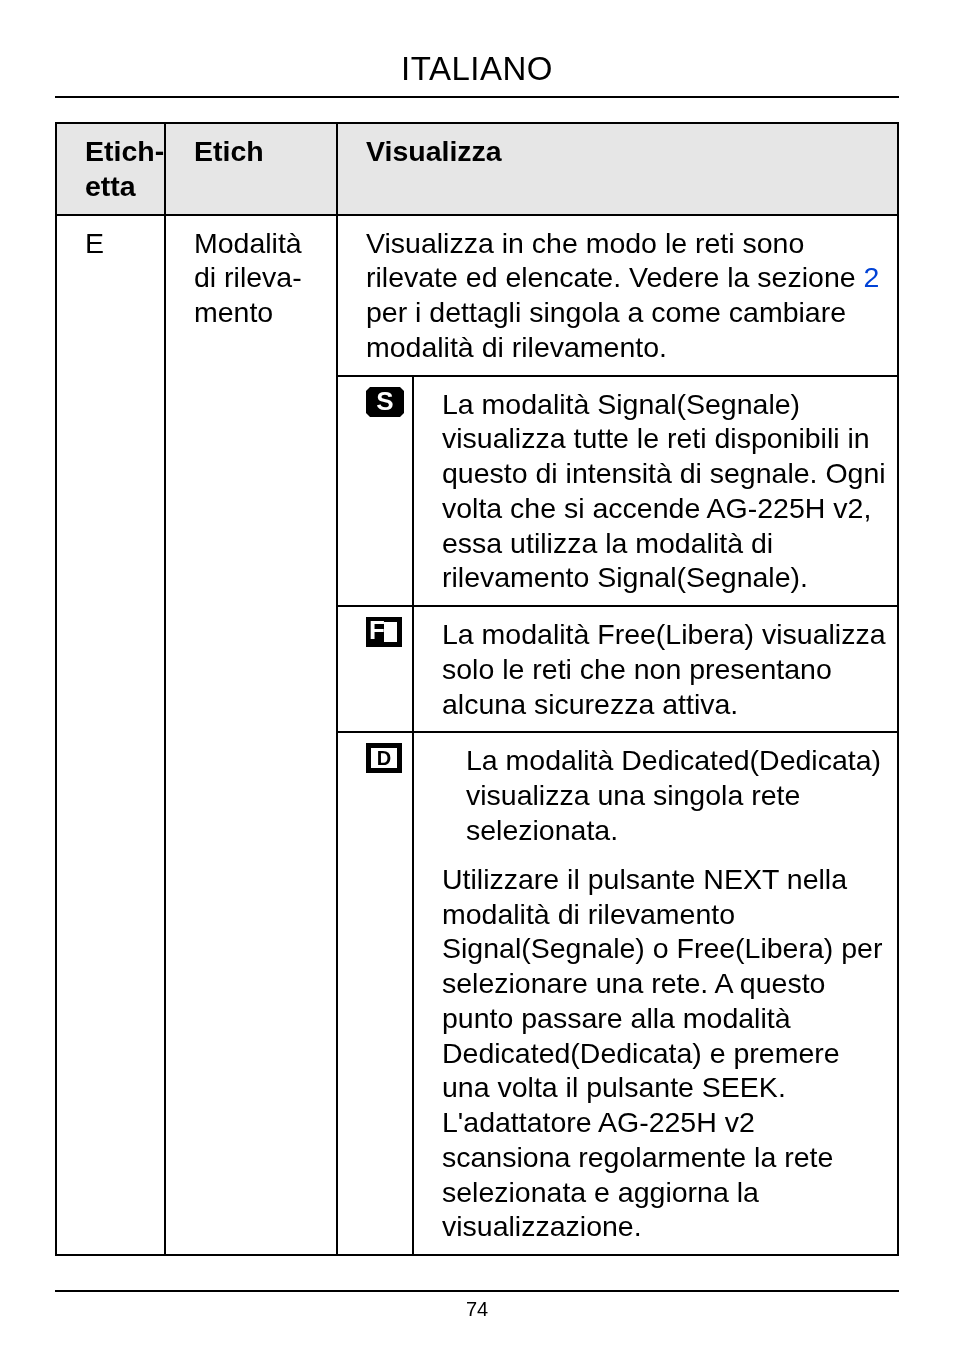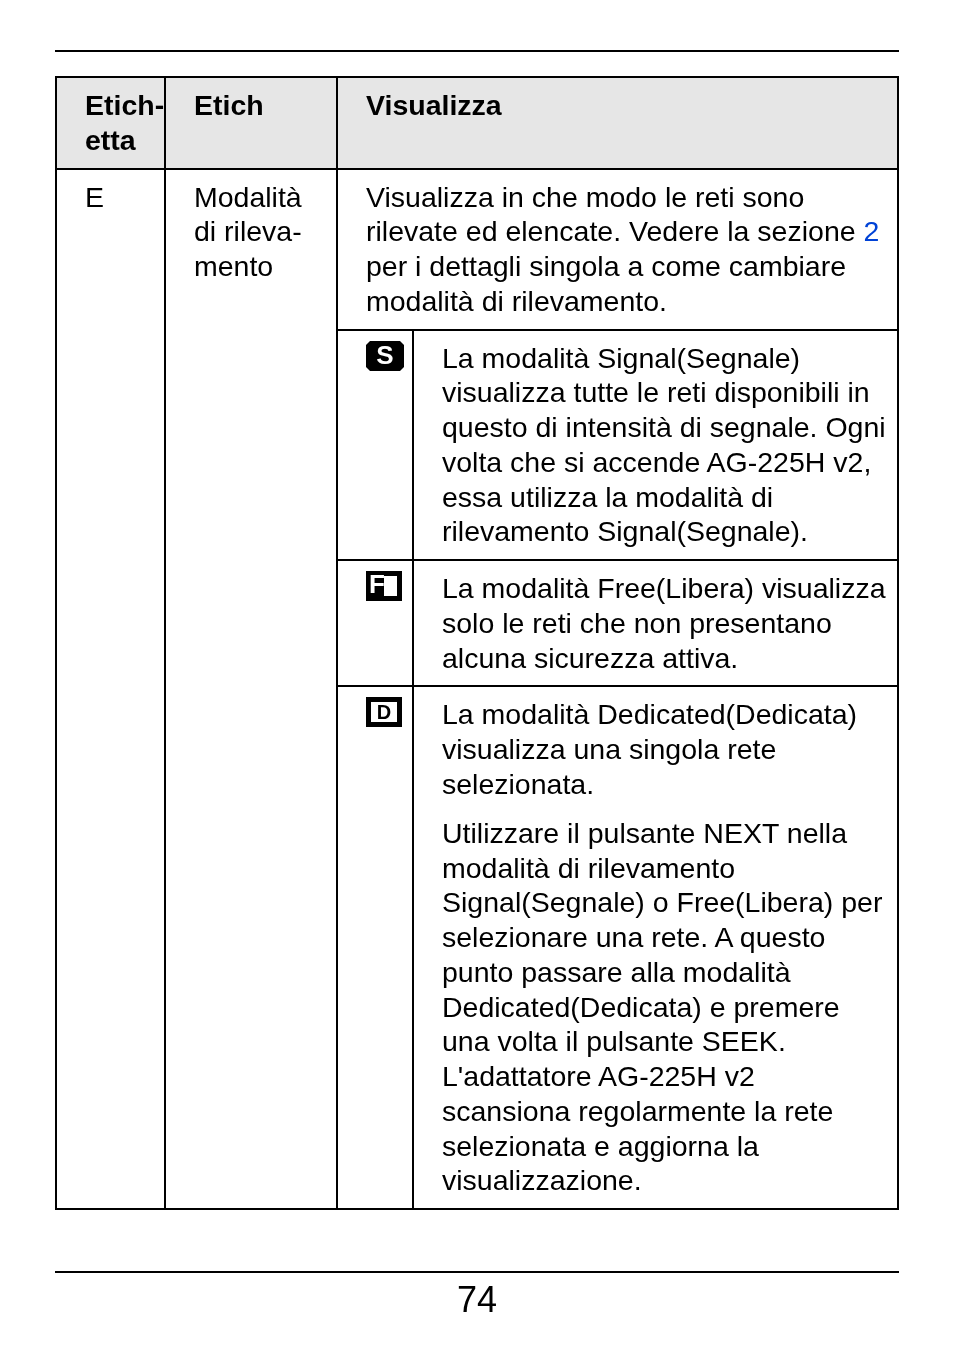--- a/index.html
+++ b/index.html
@@ -64,27 +64,28 @@
     width: 954px;
     bottom: 40px;
     text-align: center;
   }
   .footer-rule {
     border: none;
     border-top: 2.5px solid #000;
     margin: 0 55px 6px 55px;
   }
   .page-num {
-    font-size: 36px;
+    font-size: 20px;
   }
 </style>
 </head>
 <body>
 
 <div class="page">
+  <div class="header-title">ITALIANO</div>
   <hr class="header-rule">
 
   <table class="main">
     <colgroup>
       <col class="col-etich">
         <col class="col-nome">
         <col class="col-icon">
         <col class="col-desc">
     </colgroup>
     <tbody>
@@ -129,21 +130,21 @@
 
     <tr>
       <td class="icon-cell">
         <svg class="icon" width="36" height="30" viewBox="0 0 36 30">
           <rect x="0" y="0" width="36" height="30" fill="#000"></rect>
           <rect x="5" y="5" width="26" height="20" fill="#fff"></rect>
           <text x="18" y="22" text-anchor="middle" font-family="Arial" font-weight="bold" font-size="20" fill="#000">D</text>
         </svg>
       </td>
       <td>
-        <div style="margin-bottom:14px;">
+        <div style="margin-bottom:14px;margin-left:24px;">
           <span>La modalità </span><span class="bold">Dedicated(Dedicata)</span><span> visualizza una singola rete selezionata.</span>
         </div>
         <div>
           <span>Utilizzare il pulsante </span><span class="bold">NEXT</span><span> nella modalità di rilevamento </span><span class="bold">Signal(Segnale)</span><span> o </span><span class="bold">Free(Libera)</span><span> per selezionare una rete. A questo punto passare alla modalità </span><span class="bold">Dedicated(Dedicata)</span><span> e premere una volta il pulsante </span><span class="bold">SEEK</span><span>. L'adattatore AG-225H v2 scansiona regolarmente la rete selezionata e aggiorna la visualizzazione.</span>
         </div>
       </td>
     </tr>
   </tbody>
     </table>
 </div>

